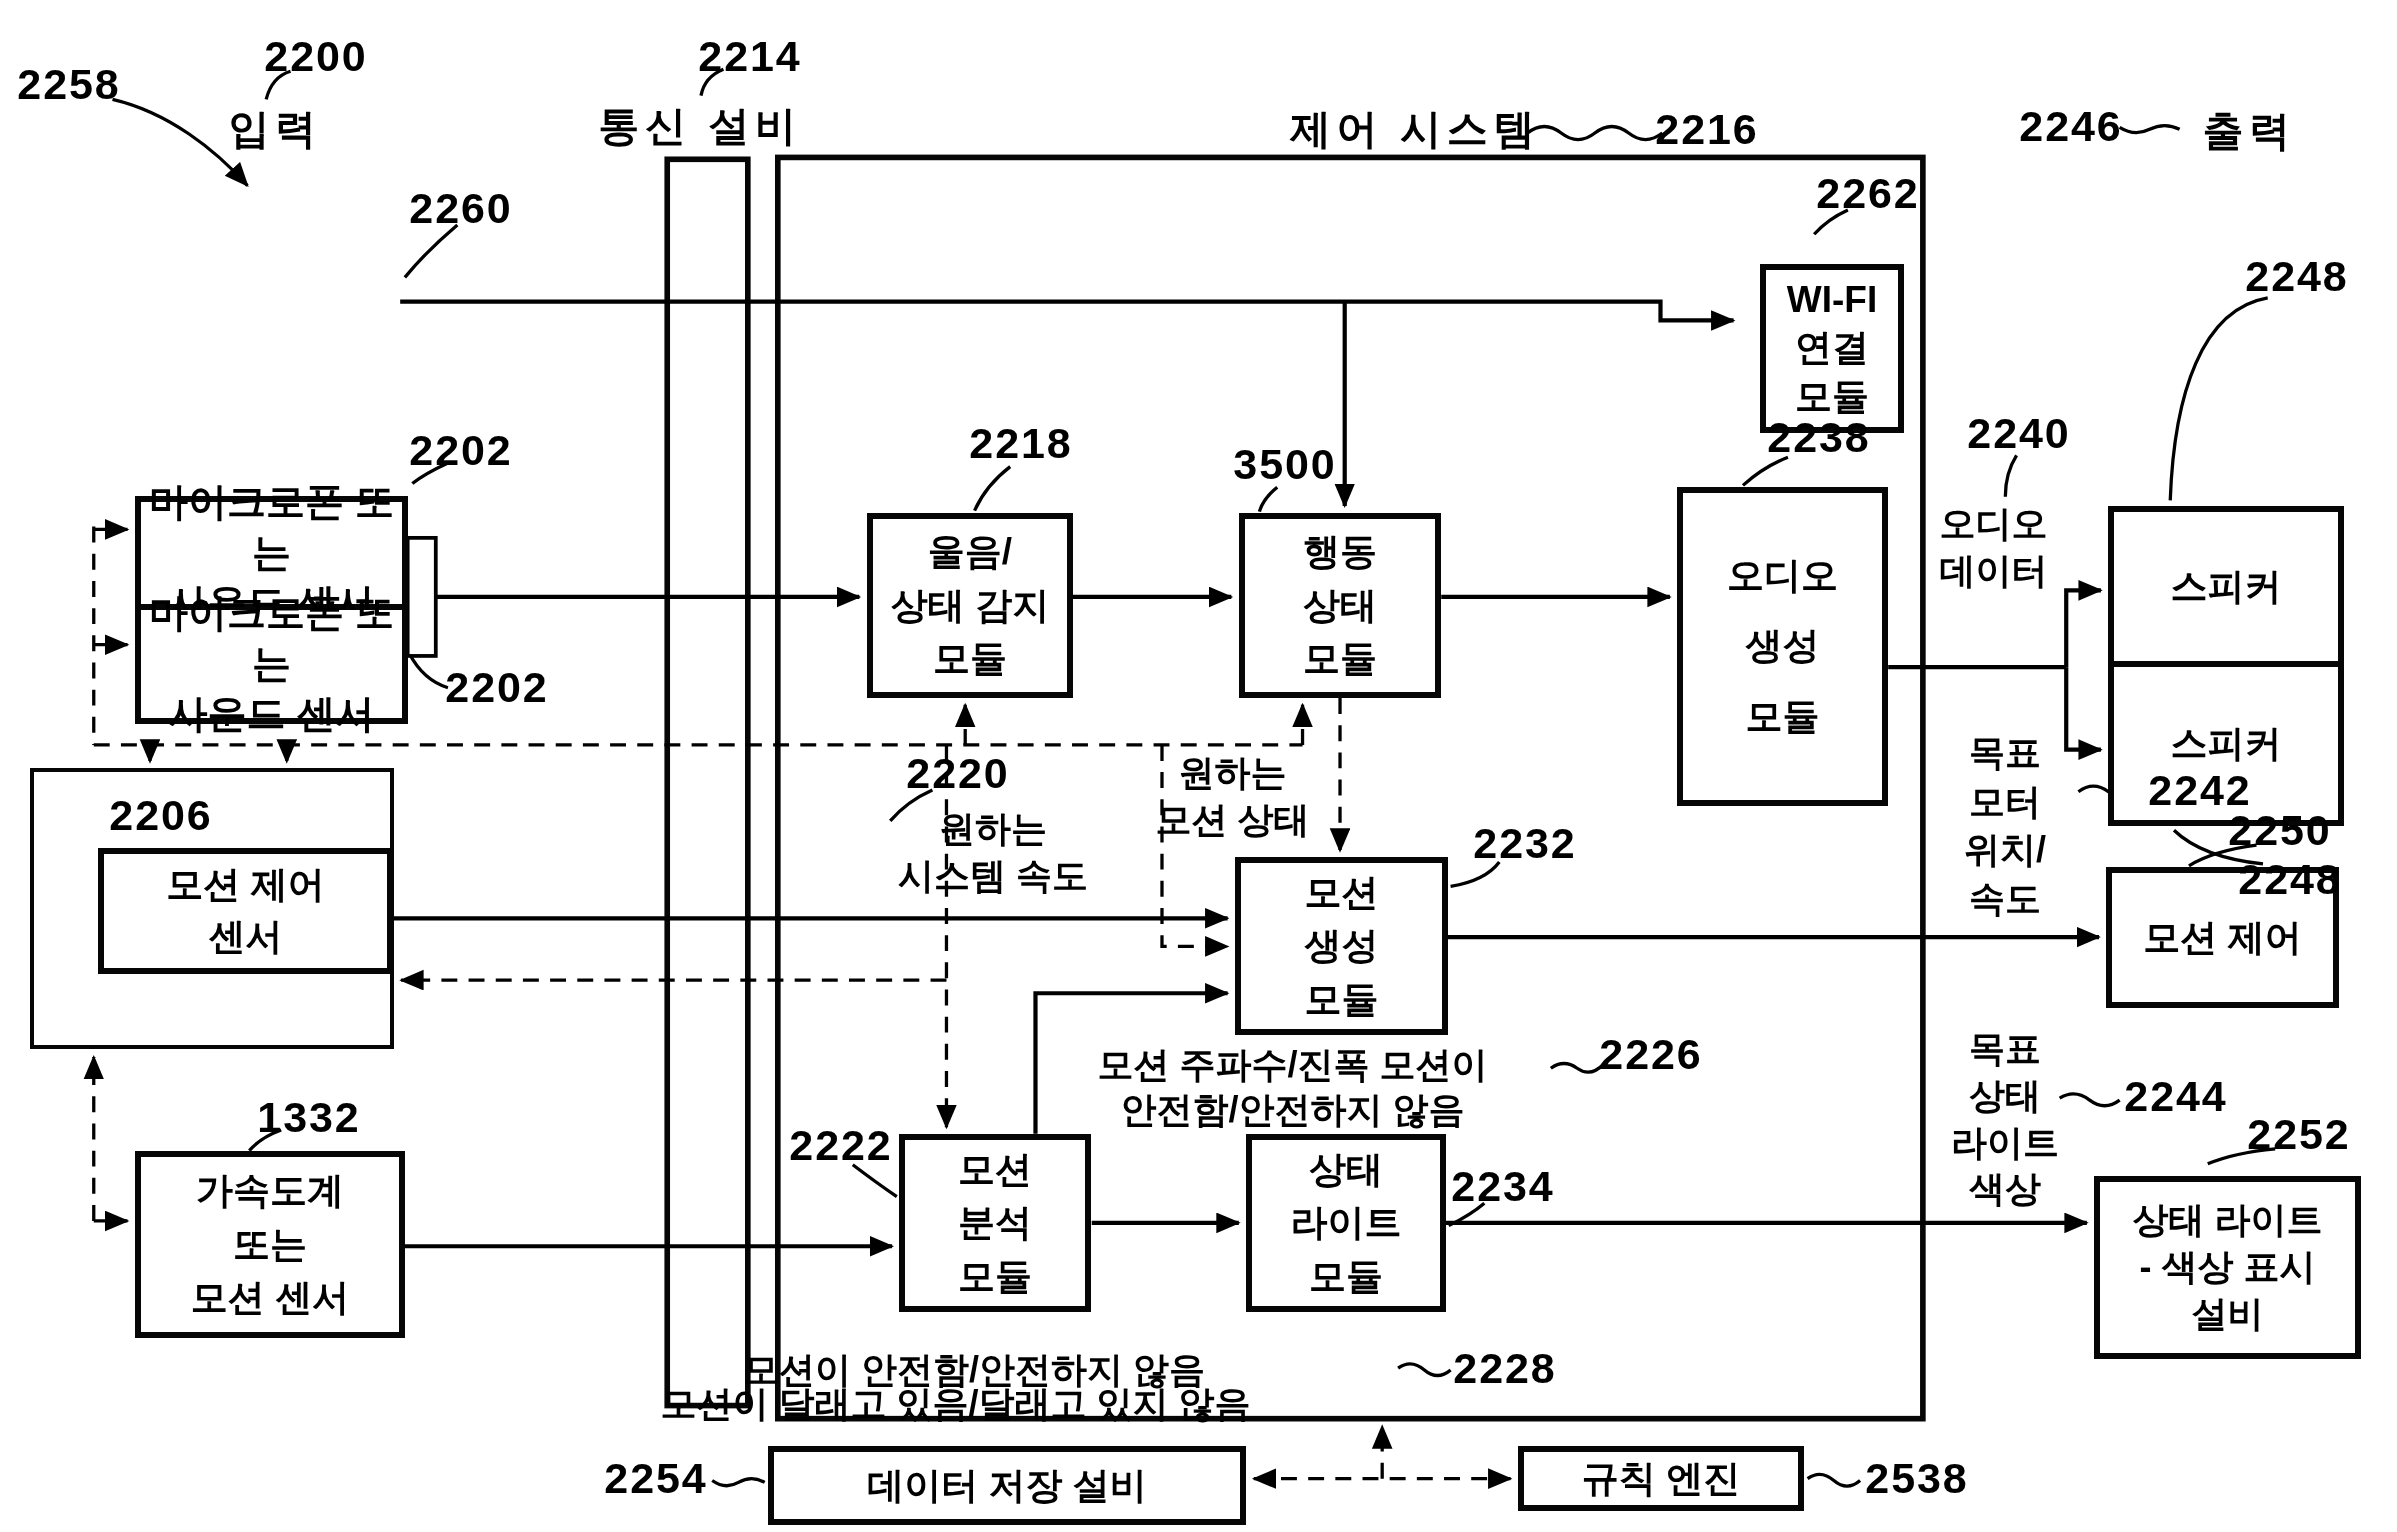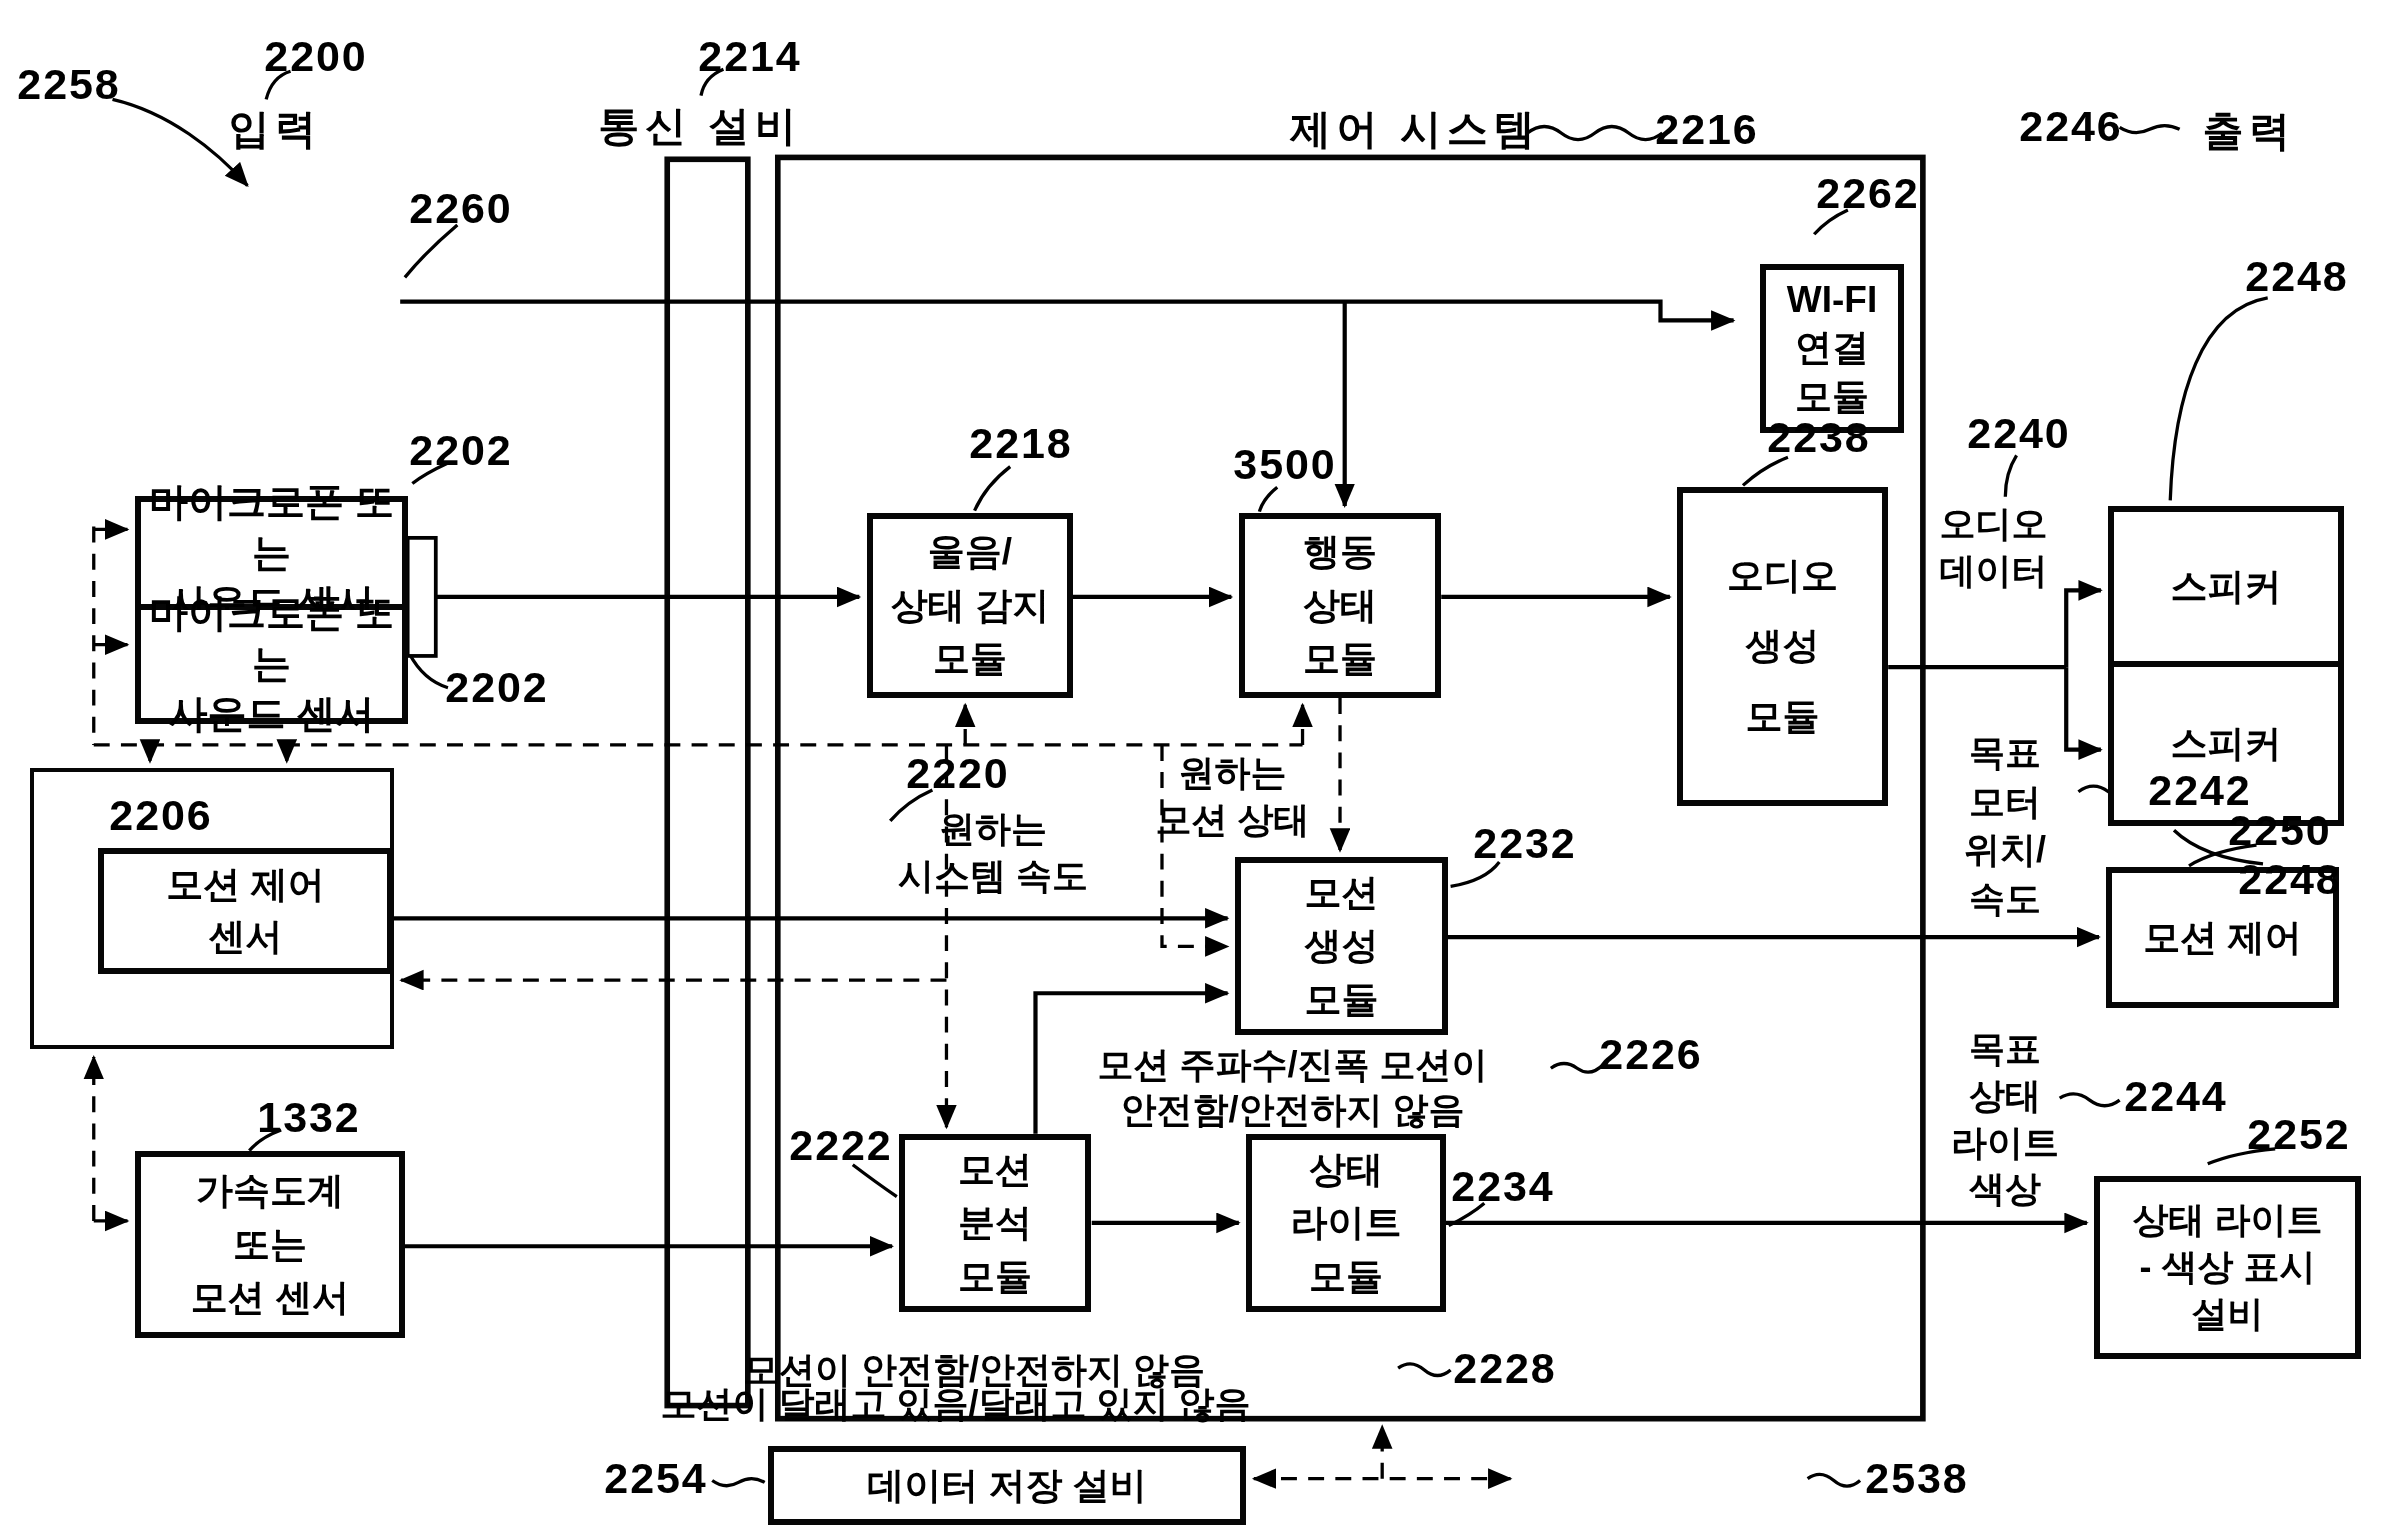--- a/index.html
+++ b/index.html
@@ -156,20 +156,21 @@
   <div class="pbox lh13" style="left:1760px;top:236px;width:144px;height:169px">WI-FI
 연결
 모듈</div>
   <div class="pbox" style="left:2108px;top:506px;width:236px;height:161px">스피커</div>
   <div class="pbox" style="left:2108px;top:667px;width:236px;height:159px;border-top:none">스피커</div>
   <div class="pbox" style="left:2106px;top:867px;width:233px;height:141px">모션 제어</div>
   <div class="pbox fs38 lh13" style="left:2094px;top:1148px;width:267px;height:183px">상태 라이트
 - 색상 표시
 설비</div>
   <div class="pbox" style="left:768px;top:1446px;width:478px;height:79px">데이터 저장 설비</div>
+  <div class="pbox" style="left:1518px;top:1446px;width:286px;height:65px">규칙 엔진</div>
 
   <div class="ann" style="left:862px;top:806px;width:262px">원하는
 시스템 속도</div>
   <div class="ann" style="left:1106px;top:750px;width:253px">원하는
 모션 상태</div>
   <div class="ann" style="left:1928px;top:501px;width:131px">오디오
 데이터</div>
   <div class="ann" style="left:1930px;top:729px;width:150px;line-height:1.35">목표
 모터
 위치/

